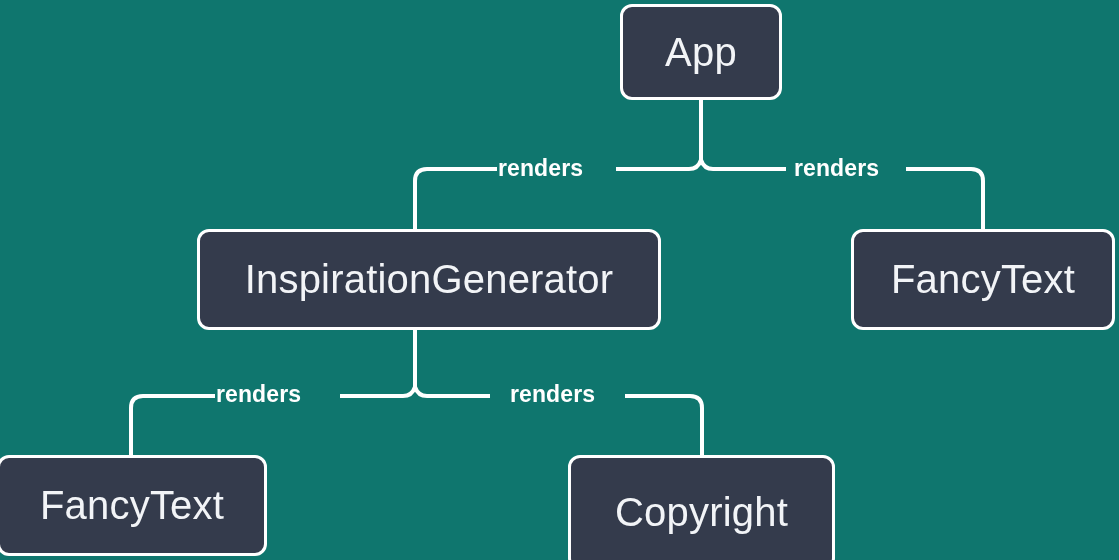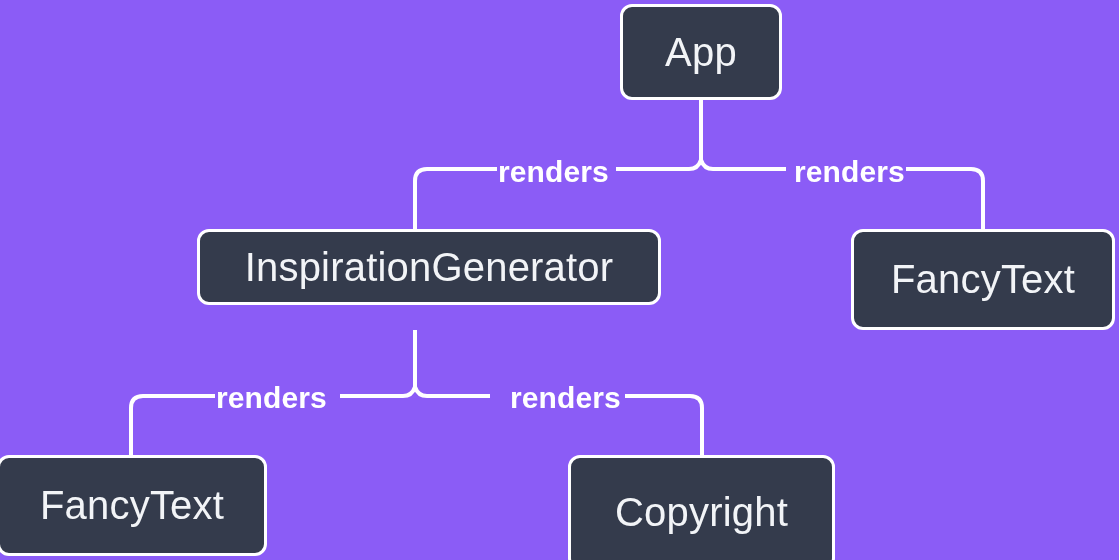--- a/index.html
+++ b/index.html
@@ -9,21 +9,21 @@
   body {
     width: 1119px;
     height: 560px;
     overflow: hidden;
     font-family: "Liberation Sans", sans-serif;
   }
   #diagram-root {
     position: relative;
     width: 1119px;
     height: 560px;
-    background: #8b5cf6;
+    background: #0f766e;
   }
   #connector-layer {
     position: absolute;
     left: 0;
     top: 0;
     width: 1119px;
     height: 560px;
   }
   .node {
     position: absolute;
@@ -37,21 +37,21 @@
     color: #f2f4f7;
     font-size: 40px;
     font-weight: 400;
     letter-spacing: 0.2px;
     white-space: nowrap;
     z-index: 2;
   }
   .edge-label {
     position: absolute;
     color: #ffffff;
-    font-size: 30px;
+    font-size: 23px;
     font-weight: 600;
     letter-spacing: 0.1px;
     white-space: nowrap;
     z-index: 3;
     line-height: 1;
   }
 </style>
 </head>
 <body>
 
@@ -78,21 +78,21 @@
       <path d="M215,396 L143,396 Q131,396 131,408 L131,455"></path>
 
       <path d="M625,396 L690,396 Q702,396 702,408 L702,455"></path>
     </g>
   </svg>
 
   <div class="node" style="left:620px; top:4px; width:162px; height:96px;">
     <span>App</span>
   </div>
 
-  <div class="node" style="left:197px; top:229px; width:464px; height:76px;">
+  <div class="node" style="left:197px; top:229px; width:464px; height:101px;">
     <span>InspirationGenerator</span>
   </div>
 
   <div class="node" style="left:851px; top:229px; width:264px; height:101px;">
     <span>FancyText</span>
   </div>
 
   <div class="node" style="left:-3px; top:455px; width:270px; height:101px;">
     <span>FancyText</span>
   </div>

